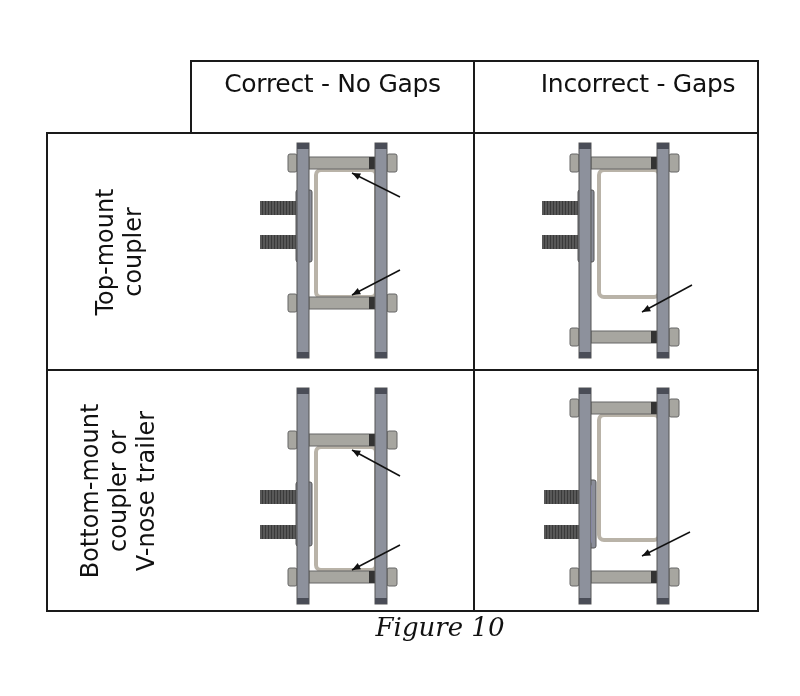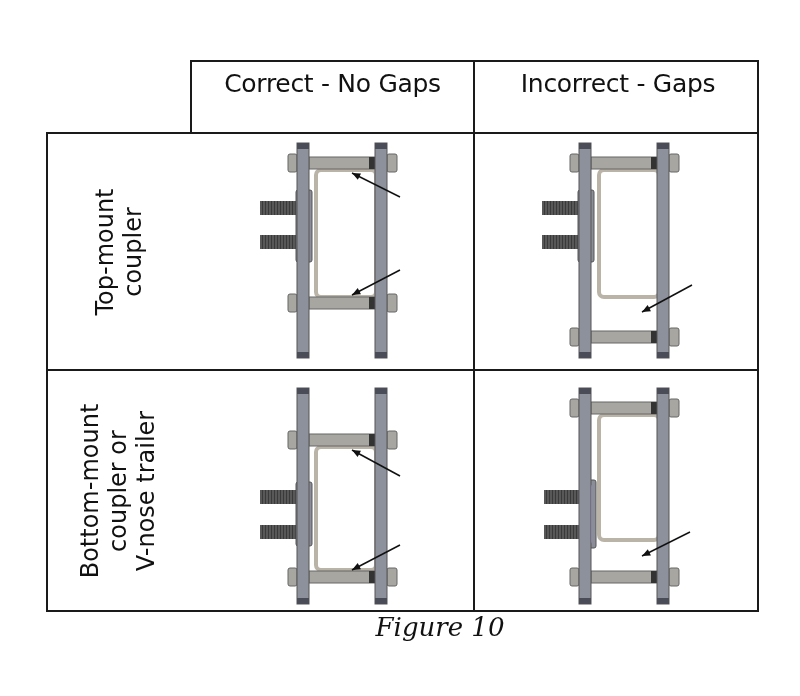--- a/index.html
+++ b/index.html
@@ -17,21 +17,21 @@
 <div class="line" style="left:191px; top:60px; width:568px; height:2px;"></div>
 <div class="line" style="left:46px; top:132px; width:713px; height:2px;"></div>
 <div class="line" style="left:46px; top:369px; width:713px; height:2px;"></div>
 <div class="line" style="left:46px; top:610px; width:713px; height:2px;"></div>
 <div class="line" style="left:46px; top:132px; width:2px; height:480px;"></div>
 <div class="line" style="left:190px; top:60px; width:2px; height:74px;"></div>
 <div class="line" style="left:473px; top:60px; width:2px; height:552px;"></div>
 <div class="line" style="left:757px; top:60px; width:2px; height:552px;"></div>
 
 <div class="hdr" style="left:192px; width:281px;">Correct - No Gaps</div>
-<div class="hdr" style="left:477px; width:282px;">Incorrect - Gaps</div>
+<div class="hdr" style="left:497px; width:282px;">Incorrect - Gaps</div>
 
 <div class="rowlabel" style="top:134px; height:235px;">
   <div class="txt">
     <div>Top-mount</div>
     <div>coupler</div>
   </div>
 </div>
 <div class="rowlabel" style="top:371px; height:239px;">
   <div class="txt">
     <div>Bottom-mount</div>

